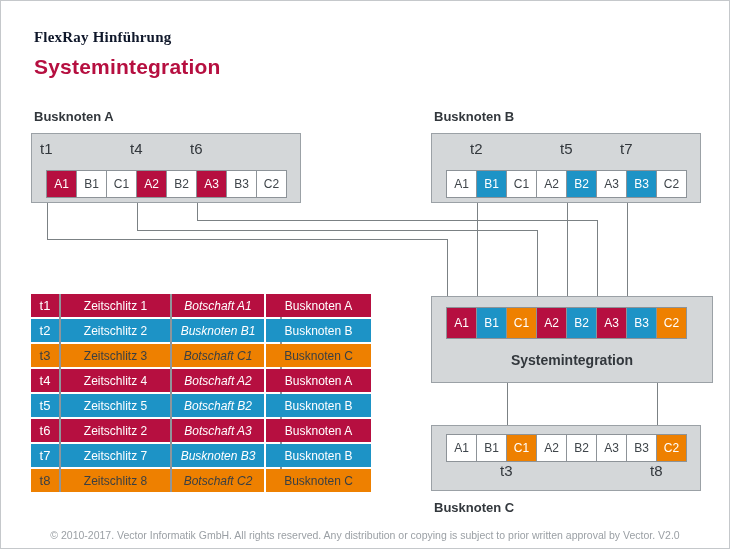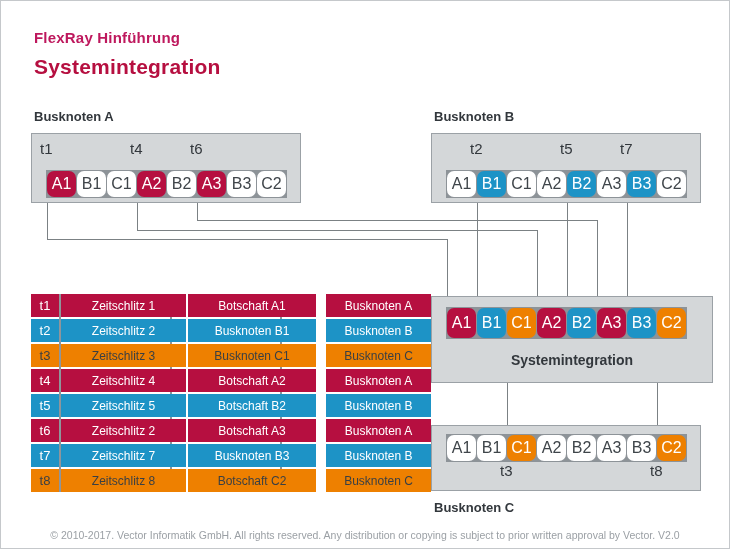--- a/index.html
+++ b/index.html
@@ -3,21 +3,21 @@
 <meta charset="utf-8">
 <style>
   html,body { margin:0; padding:0; background:#f2f2f2; }
   .page {
     position:relative; width:730px; height:549px; margin:0 auto;
     background:#ffffff; border:1px solid #c5c8cb; box-sizing:border-box;
     font-family:"Liberation Sans", sans-serif; overflow:hidden;
   }
   .subtitle {
     position:absolute; left:33px; top:28px;
-    font-size:15px; font-weight:bold; color:#be185d; letter-spacing:0.2px;
+    font-size:15px; font-weight:bold; color:#0f172a; letter-spacing:0.2px;font-family:Liberation Serif, serif;
   }
   .title {
     position:absolute; left:33px; top:54px;
     font-size:21px; font-weight:bold; color:#b60f40; letter-spacing:0.2px;
   }
   .node-label {
     position:absolute; font-size:13px; font-weight:bold; color:#32373c;
   }
   .node-box {
     position:absolute; background:#d4d7d9; border:1px solid #9ba1a6; box-sizing:border-box;
@@ -31,21 +31,21 @@
     position:absolute; display:flex; gap:1px;
     background:#8d9398; border:1px solid #8d9398;
   }
   #slots-a  { left:45px;  top:169px; }
   #slots-b  { left:445px; top:169px; }
   #slots-si { left:445px; top:306px; }
   #slots-c  { left:445px; top:433px; }
   .slot {
     width:29px; height:26px; flex:none;
     display:flex; align-items:center; justify-content:center;
-    font-size:16px; background:#ffffff; color:#3f454a;border-radius:7px;
+    font-size:12px; background:#ffffff; color:#3f454a;
   }
   #slots-si .slot { height:30px; }
   .slot.red    { background:#b60f40; color:#ffffff; }
   .slot.blue   { background:#1d93c6; color:#ffffff; }
   .slot.orange { background:#ee8000; color:#ffffff; }
 
   .t-label {
     position:absolute; font-size:15px; color:#32373c;
   }
   .si-label {
@@ -54,22 +54,22 @@
   }
 
   #schedule { position:absolute; left:30px; top:293px; width:356px; height:198px; }
   .vline { position:absolute; top:0; width:2px; height:198px; background:#8f959a; }
   .srow { position:absolute; left:0; width:356px; height:23px; display:flex; }
   .scell {
     box-sizing:border-box; height:23px; display:flex; align-items:center; justify-content:center;
     font-size:12px; color:#ffffff; flex:none;
   }
   .scell.c0 { width:28px;  margin-right:2px; font-size:13px; }
-  .scell.c1 { width:125px; margin-right:2px; }
-  .scell.c2 { width:128px; margin-right:10px; }
+  .scell.c1 { width:109px; margin-right:2px; }
+  .scell.c2 { width:92px; margin-right:2px;font-style:italic; }
   .scell.c3 { width:105px; }
   .srow.red    .scell { background:#b60f40; }
   .srow.blue   .scell { background:#1d93c6; }
   .srow.orange .scell { background:#ee8000; color:#3a3f43; }
 
   .footer {
     position:absolute; left:0; right:0; bottom:7px; text-align:center;
     font-size:10.5px; color:#9ba0a5;
   }
   svg.wires { position:absolute; left:0; top:0; pointer-events:none; }
@@ -141,21 +141,21 @@
       </div>
       <div class="srow blue" style="top: 25px;">
         <div class="scell c0">t2</div>
         <div class="scell c1">Zeitschlitz 2</div>
         <div class="scell c2">Busknoten B1</div>
         <div class="scell c3">Busknoten B</div>
       </div>
       <div class="srow orange" style="top: 50px;">
         <div class="scell c0">t3</div>
         <div class="scell c1">Zeitschlitz 3</div>
-        <div class="scell c2">Busknoten C1</div>
+        <div class="scell c2">Botschaft C1</div>
         <div class="scell c3">Busknoten C</div>
       </div>
       <div class="srow red" style="top: 75px;">
         <div class="scell c0">t4</div>
         <div class="scell c1">Zeitschlitz 4</div>
         <div class="scell c2">Botschaft A2</div>
         <div class="scell c3">Busknoten A</div>
       </div>
       <div class="srow blue" style="top: 100px;">
         <div class="scell c0">t5</div>

